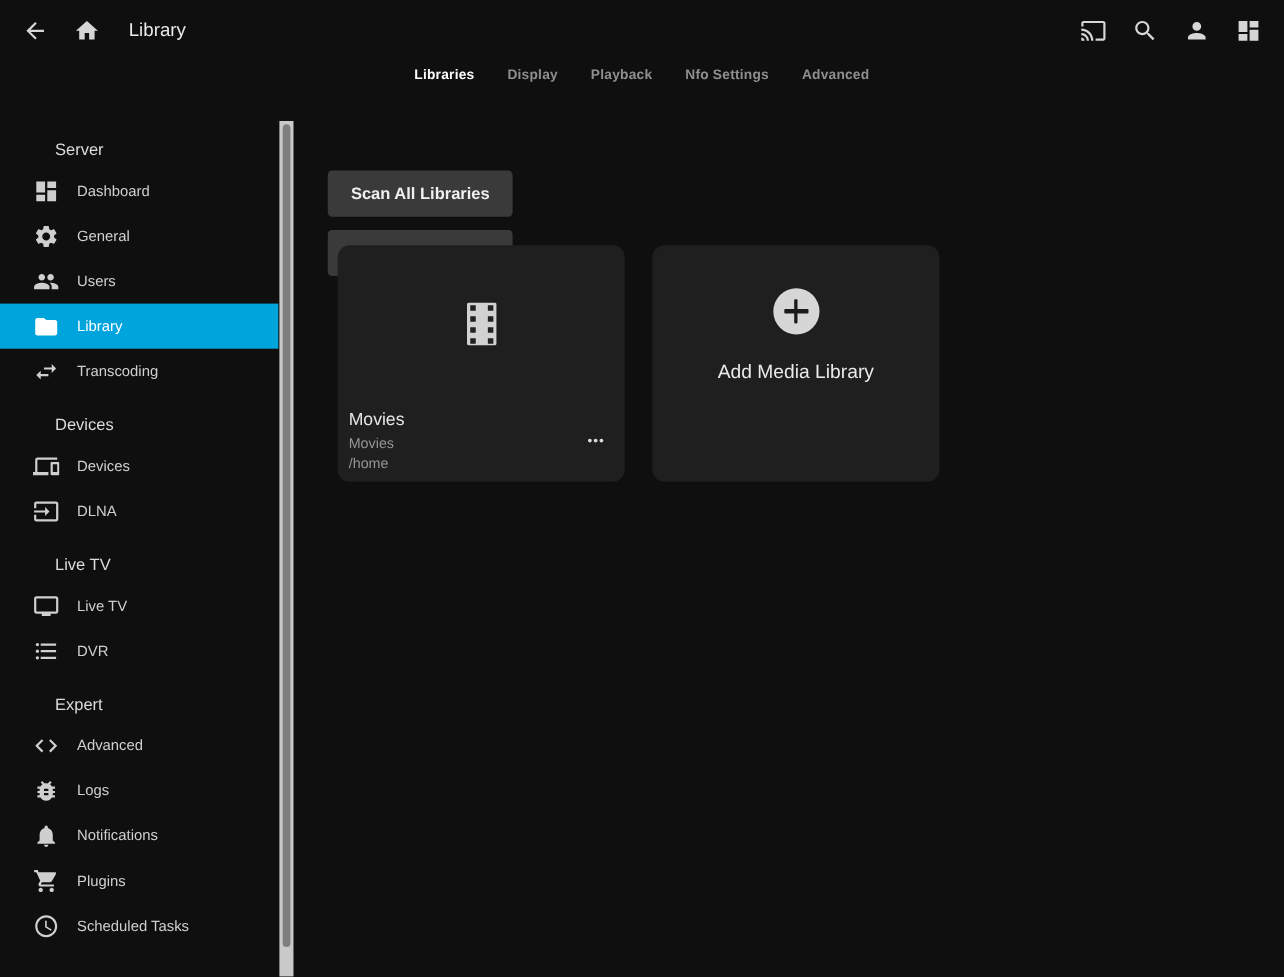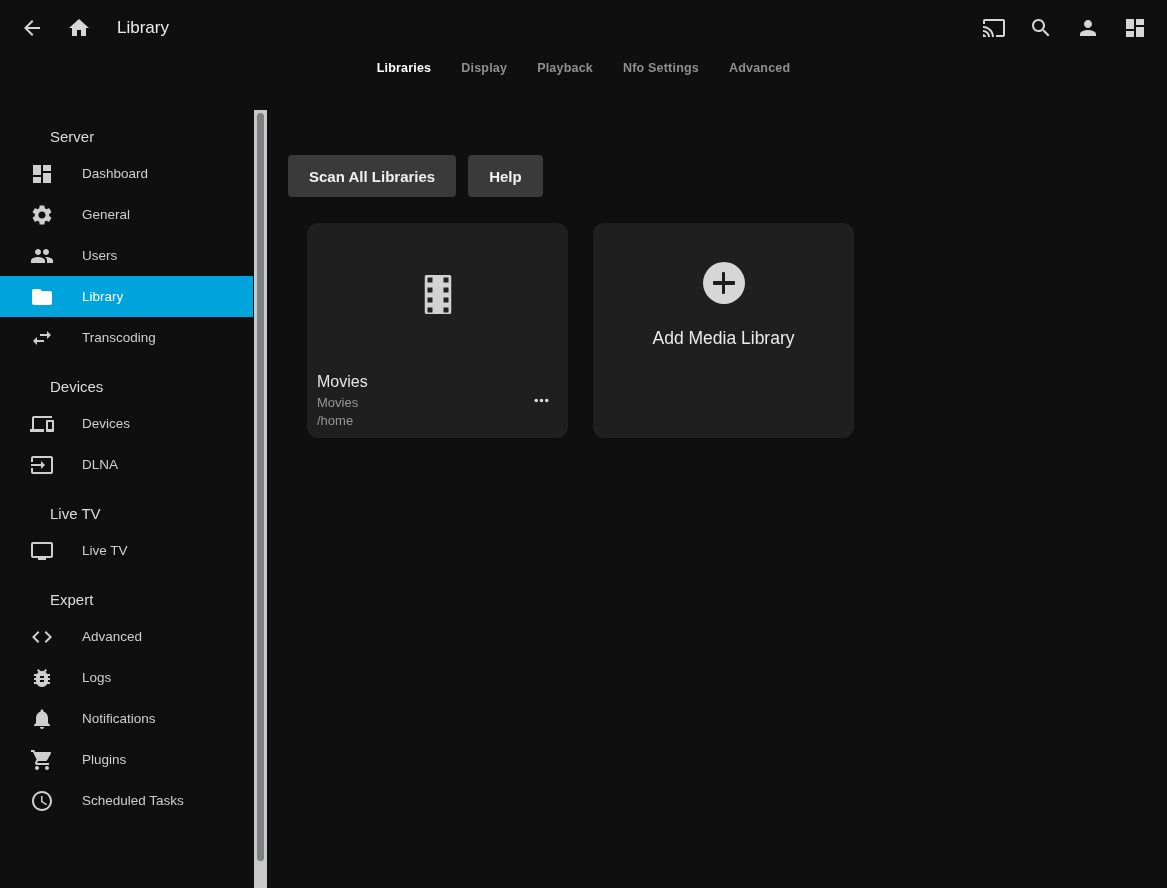--- a/index.html
+++ b/index.html
@@ -48,37 +48,37 @@
   }
   .section-items { margin-top: 3px; }
   .section { }
   .section + .section .section-title { margin-top: 16px; }
   .nav-item {
     height: 41px; display: flex; align-items: center; cursor: pointer;
     color: #cfcfcf; font-size: 13.5px;
   }
   .nav-item .nav-icon { width: 24px; height: 24px; margin-left: 30px; flex: 0 0 24px; }
   .nav-item .nav-icon svg { fill: #cfcfcf; }
-  .nav-item .nav-label { margin-left: 28px; }
+  .nav-item .nav-label { margin-left: 16px; }
   .nav-item.active { background: #00a4dc; color: #ffffff; }
   .nav-item.active .nav-icon svg { fill: #ffffff; }
 
   
   .scrollbar-track {
     position: absolute; top: 0; right: 0; width: 13px; height: 100%;
     background: #c9c9c9;
   }
   .scrollbar-thumb {
     position: absolute; top: 3px; left: 3px; width: 7px; height: 748px;
     background: #7d7f80; border-radius: 4px; cursor: pointer;
   }
 
   
   .main { position: absolute; left: 267px; top: 110px; right: 0; bottom: 0; }
-  .btn-row { position: absolute; top: 45px; left: 21px; display: flex; gap: 12px; }
+  .btn-row { position: absolute; top: 45px; left: 31px; display: flex; gap: 12px; flex-direction: column; }
   .btn {
     background: #3a3a3a; color: #f0f0f0; font-weight: bold; font-size: 15px;
     border: none; border-radius: 4px; height: 42px; padding: 0 21px;
     font-family: "Liberation Sans", sans-serif; cursor: pointer;
   }
   .cards-row { position: absolute; top: 113px; left: 40px; display: flex; gap: 25px; }
   .card {
     width: 261px; height: 215px; background: #1f1f1f; border-radius: 11px;
     position: relative; cursor: pointer;
   }
@@ -240,20 +240,28 @@
     <div class="section">
       <div class="section-title">Live TV</div>
       <div class="section-items">
         <div class="nav-item">
           <span class="nav-icon">
             <svg width="24" height="24" viewBox="0 0 24 24">
                 <path d="M21 3H3c-1.1 0-2 .9-2 2v12c0 1.1.9 2 2 2h5v2h8v-2h5c1.1 0 1.99-.9 1.99-2L23 5c0-1.1-.9-2-2-2zm0 14H3V5h18v12z"></path>
               </svg>
           </span>
           <span class="nav-label">Live TV</span>
+        </div>
+        <div class="nav-item">
+          <span class="nav-icon">
+            <svg width="24" height="24" viewBox="0 0 24 24">
+                <path d="M4 10.5c-.83 0-1.5.67-1.5 1.5s.67 1.5 1.5 1.5 1.5-.67 1.5-1.5-.67-1.5-1.5-1.5zm0-6c-.83 0-1.5.67-1.5 1.5S3.17 7.5 4 7.5 5.5 6.83 5.5 6 4.83 4.5 4 4.5zm0 12c-.83 0-1.5.68-1.5 1.5s.68 1.5 1.5 1.5 1.5-.68 1.5-1.5-.67-1.5-1.5-1.5zM7 19h14v-2H7v2zm0-6h14v-2H7v2zm0-8v2h14V5H7z"></path>
+              </svg>
+          </span>
+          <span class="nav-label">DVR</span>
         </div>
       </div>
     </div>
 
     <div class="section">
       <div class="section-title">Expert</div>
       <div class="section-items">
         <div class="nav-item">
           <span class="nav-icon">
             <svg width="24" height="24" viewBox="0 0 24 24">

